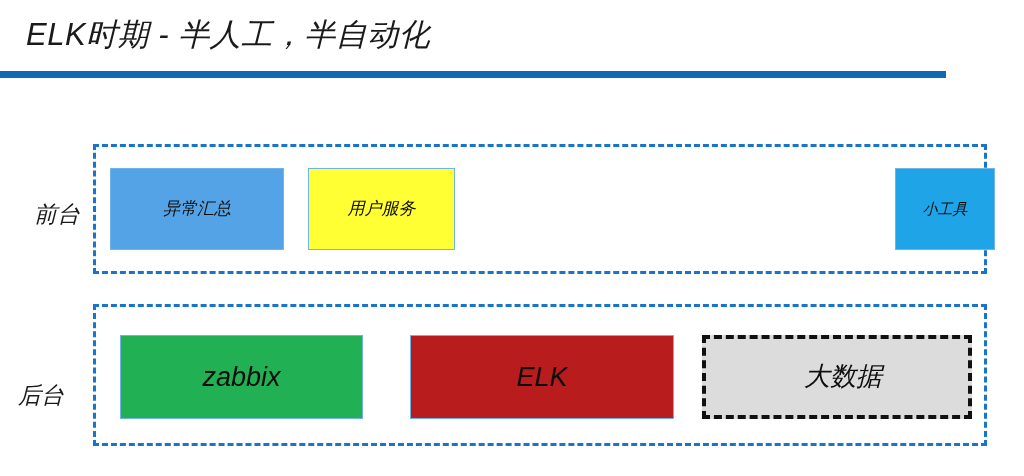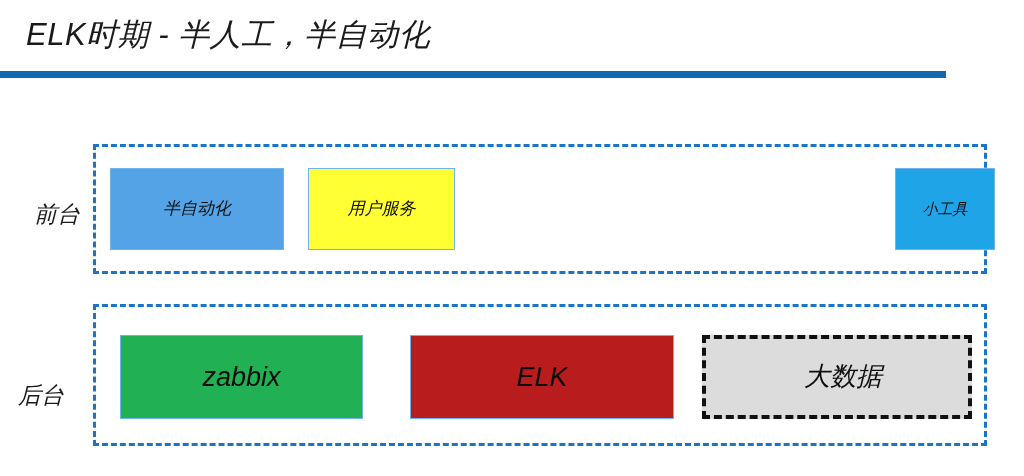--- a/index.html
+++ b/index.html
@@ -145,21 +145,21 @@
 <div id="slide">
 
   <div id="title-text">ELK时期 - 半人工，半自动化</div>
   <div id="title-rule"></div>
 
   <div id="label-front" class="row-label">前台</div>
 
   <div id="group-front" class="group-box">
   </div>
 
-  <div id="card-exception" class="card card-top">半自动化</div>
+  <div id="card-exception" class="card card-top">异常汇总</div>
 
   <div id="card-userservice" class="card card-top">用户服务</div>
 
 
   <div id="card-tools" class="card card-top">小工具</div>
 
   <div id="label-back" class="row-label">后台</div>
 
   <div id="group-back" class="group-box">
   </div>

